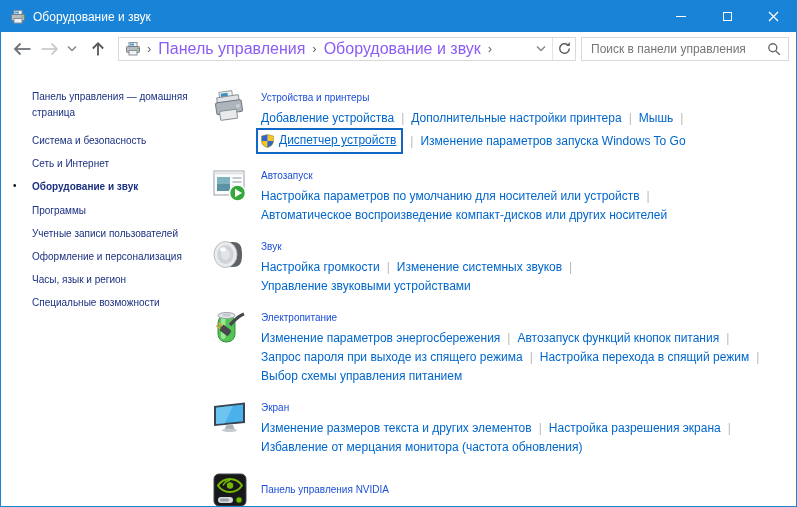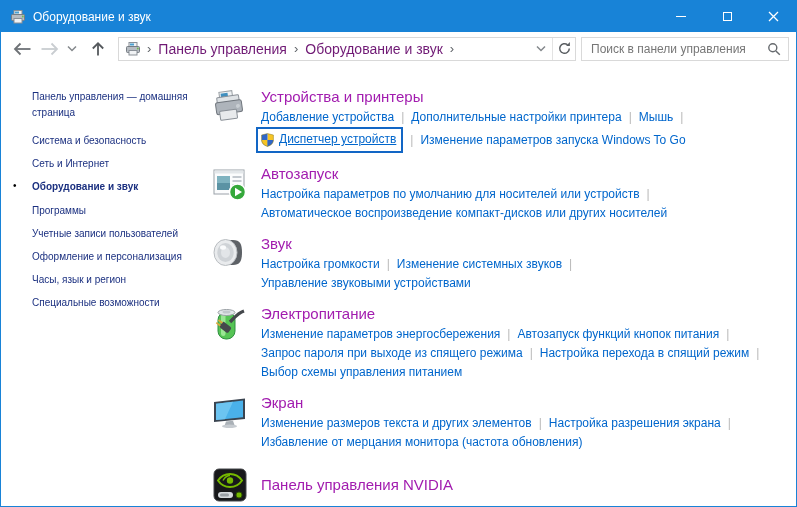--- a/index.html
+++ b/index.html
@@ -18,21 +18,21 @@
   .glyph-max{width:9px;height:9px;border:1px solid #fff;display:block;}
   
   .navbar{height:33px;flex:0 0 33px;display:flex;align-items:center;padding:0 7px;background:#fff;}
   .nav-btn{display:inline-flex;align-items:center;justify-content:center;height:26px;cursor:pointer;}
   .nav-back{width:28px;}
   .nav-fwd{width:28px;}
   .nav-chev{width:16px;}
   .nav-up{width:28px;margin-left:4px;}
   .addressbar{flex:0 0 458px;height:24px;border:1px solid #d9d9d9;display:flex;align-items:center;margin:0 5px 0 6px;padding-left:6px;background:#fff;}
   .bc{display:flex;align-items:center;white-space:nowrap;overflow:hidden;}
-  .bc-item{font-size:14px;color:#701a75;cursor:pointer;padding:0 1px;}
+  .bc-item{font-size:16px;color:#8b5cf6;cursor:pointer;padding:0 1px;}
   .bc-sep{font-size:13px;color:#5f6368;padding:0 6px;line-height:1;}
   .ab-right{margin-left:auto;display:flex;align-items:center;height:100%;}
   .ab-btn{width:22px;height:100%;display:flex;align-items:center;justify-content:center;cursor:pointer;}
   .ab-div{width:1px;height:22px;background:#e3e3e3;}
   .searchbox{flex:1;height:24px;border:1px solid #d9d9d9;display:flex;align-items:center;padding:0 7px;background:#fff;justify-content:center;}
   .searchbox input{border:none;outline:none;flex:1;font-family:"Liberation Sans",sans-serif;font-size:12px;color:#1a1a1a;min-width:0;background:transparent;}
   .searchbox input::placeholder{color:#767676;}
   .search-ic{display:inline-flex;cursor:pointer;margin-left:4px;}
   
   .bodyrow{flex:1;display:flex;overflow:hidden;}
@@ -40,21 +40,21 @@
   .sb-item{width:158px;font-size:10px;line-height:16px;color:#1B3080;margin-bottom:7px;cursor:pointer;position:relative;}
   .sb-item.first{margin-bottom:12px;}
   .sb-item.active{font-weight:bold;margin-bottom:8px;}
   .bullet{position:absolute;left:-19px;top:-1px;color:#000;font-weight:normal;}
   .content{flex:1;padding:22px 0 0 2px;overflow:hidden;}
   .section{display:flex;margin-bottom:11px;}
   .section.no-rows{align-items:center;margin-top:14px;}
   .sec-icon{flex:0 0 38px;width:38px;height:38px;margin:1px 12px 0 8px;cursor:pointer;}
   .section.no-rows .sec-icon{margin-top:0;}
   .sec-body{min-width:0;}
-  .sec-title{display:inline-block;font-size:15px;line-height:20px;color:#a21caf;cursor:pointer;text-decoration:none;margin-bottom:1px;}
+  .sec-title{display:inline-block;font-size:10px;line-height:20px;color:#1d4ed8;cursor:pointer;text-decoration:none;margin-bottom:1px;}
   .sec-row{font-size:12px;line-height:19px;white-space:nowrap;display:flex;align-items:center;}
   .task-link{color:#0066CC;text-decoration:none;cursor:pointer;}
   .task-link.underlined{text-decoration:underline;}
   .sep{color:#b9b9b9;padding:0 7px;font-size:12px;}
   .focus-box{display:inline-flex;align-items:center;border:2px solid #1266C5;padding:1px 5px 2px 3px;margin-left:-5px;gap:5px;}
   .shield{display:inline-flex;flex:0 0 13px;}
 </style>
 </head>
 <body>
 

